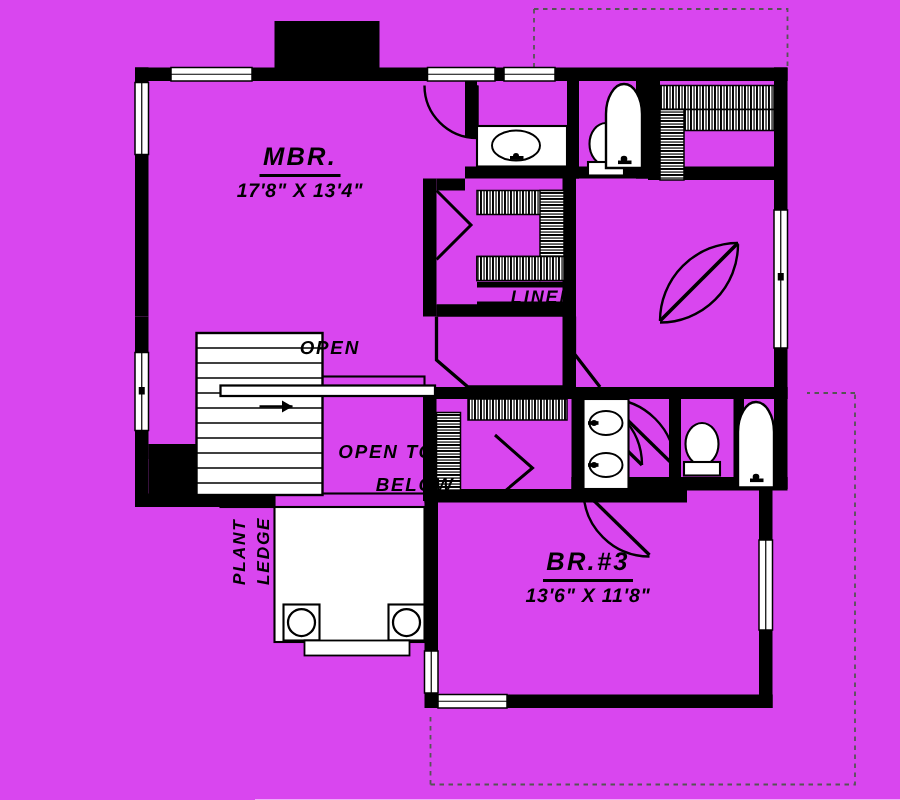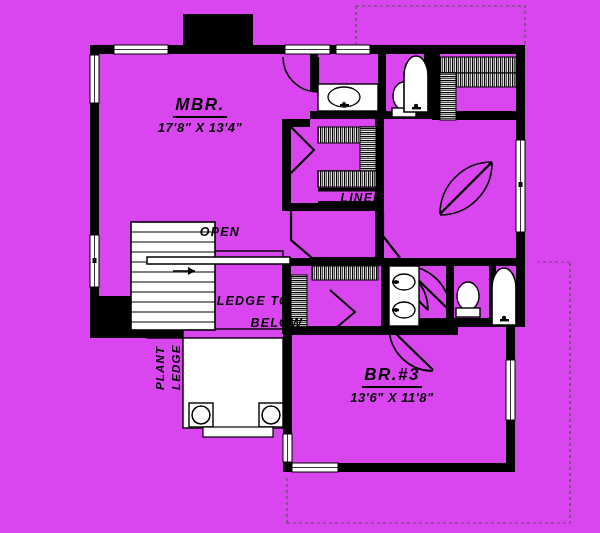--- a/index.html
+++ b/index.html
@@ -361,19 +361,19 @@
 
   <div class="room-label" style="left:317px; top:365px; width:150px;">
     <span class="room-name">BR.#3</span><br>
     <span class="room-dims">13'6" X 11'8"</span>
   </div>
 
   <div class="plain-label label-down" style="left:180px; top:225px; width:60px;">OPEN</div>
 
   <div class="plain-label label-linen" style="left:319px; top:191px; width:64px;">LINEN</div>
 
-  <div class="plain-label label-open" style="left:195px; top:291px; width:95px;">LEDGE TO</div>
+  <div class="plain-label label-open" style="left:195px; top:291px; width:95px;">OPEN TO</div>
   <div class="plain-label label-open" style="left:208px; top:313px; width:95px;">BELOW</div>
 
   <div class="label-vert" style="left:154px; top:390px;">PLANT</div>
   <div class="label-vert" style="left:170px; top:390px;">LEDGE</div>
 
 </div>
 
 </body></html>

